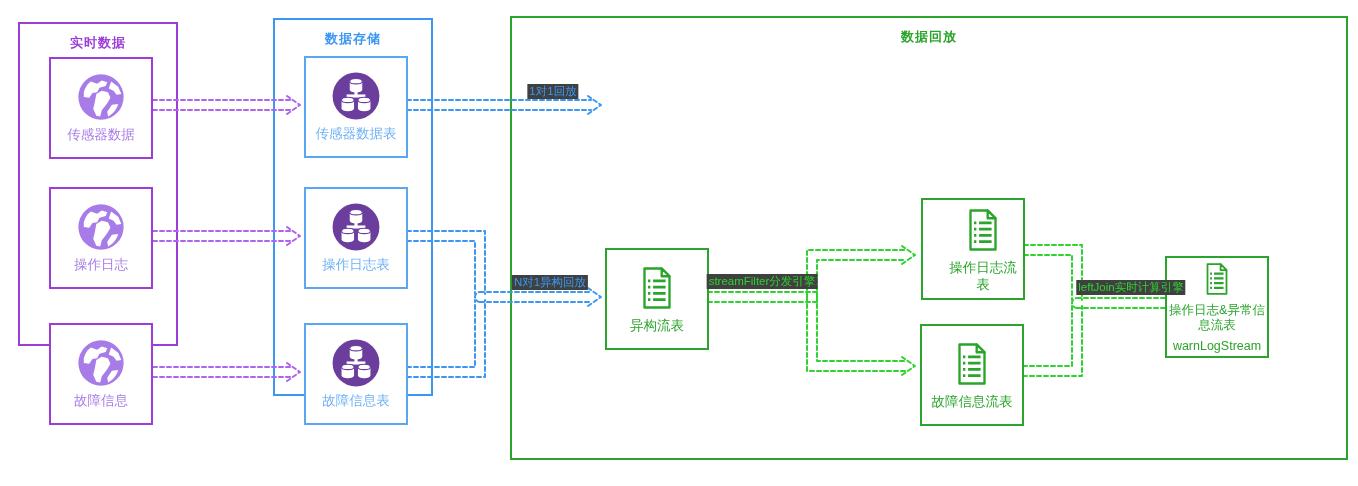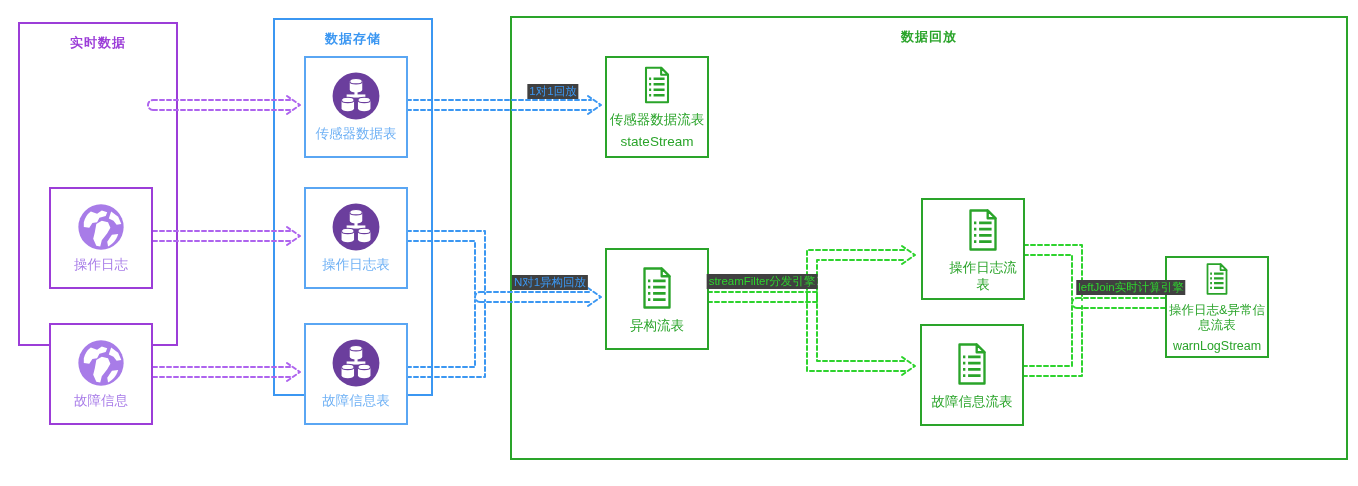--- a/index.html
+++ b/index.html
@@ -83,20 +83,26 @@
         <path d="M20.5 23 h3 M20.5 31 h3 M20.5 39 h3 M20.5 47 h3"></path>
       </g>
     </symbol>
   </defs>
 </svg>
 
 <div class="canvas">
 
   <div class="group purple" style="left:18px;top:22px;width:160px;height:324px;">
     <div class="gtitle">实时数据</div>
+    <div class="node purple" style="left:29px;top:33px;">
+      <svg class="icon ic-globe" viewBox="0 0 64 64">
+          <use href="#sym-globe"></use>
+        </svg>
+      <div class="nlabel">传感器数据</div>
+    </div>
     <div class="node purple" style="left:29px;top:163px;">
       <svg class="icon ic-globe" viewBox="0 0 64 64">
           <use href="#sym-globe"></use>
         </svg>
       <div class="nlabel">操作日志</div>
     </div>
     <div class="node purple" style="left:29px;top:299px;">
       <svg class="icon ic-globe" viewBox="0 0 64 64">
           <use href="#sym-globe"></use>
         </svg>
@@ -121,27 +127,20 @@
     <div class="node blue" style="left:29px;top:303px;">
       <svg class="icon ic-db" viewBox="0 0 64 64">
           <use href="#sym-db"></use>
         </svg>
       <div class="nlabel">故障信息表</div>
     </div>
   </div>
 
   <div class="group green" style="left:510px;top:16px;width:838px;height:444px;">
     <div class="gtitle">数据回放</div>
-    <div class="node green sm-icon" style="left:93px;top:38px;">
-      <svg class="icon ic-doc" viewBox="0 0 64 64">
-          <use href="#sym-doc"></use>
-        </svg>
-      <div class="nlabel">传感器数据流表</div>
-      <div class="nsub">stateStream</div>
-    </div>
     <div class="node green" style="left:93px;top:230px;">
       <svg class="icon ic-doc" viewBox="0 0 64 64">
           <use href="#sym-doc"></use>
         </svg>
       <div class="nlabel">异构流表</div>
     </div>
     <div class="node green" style="left:409px;top:180px;padding-left:20px;">
       <svg class="icon ic-doc" viewBox="0 0 64 64">
           <use href="#sym-doc"></use>
         </svg>

